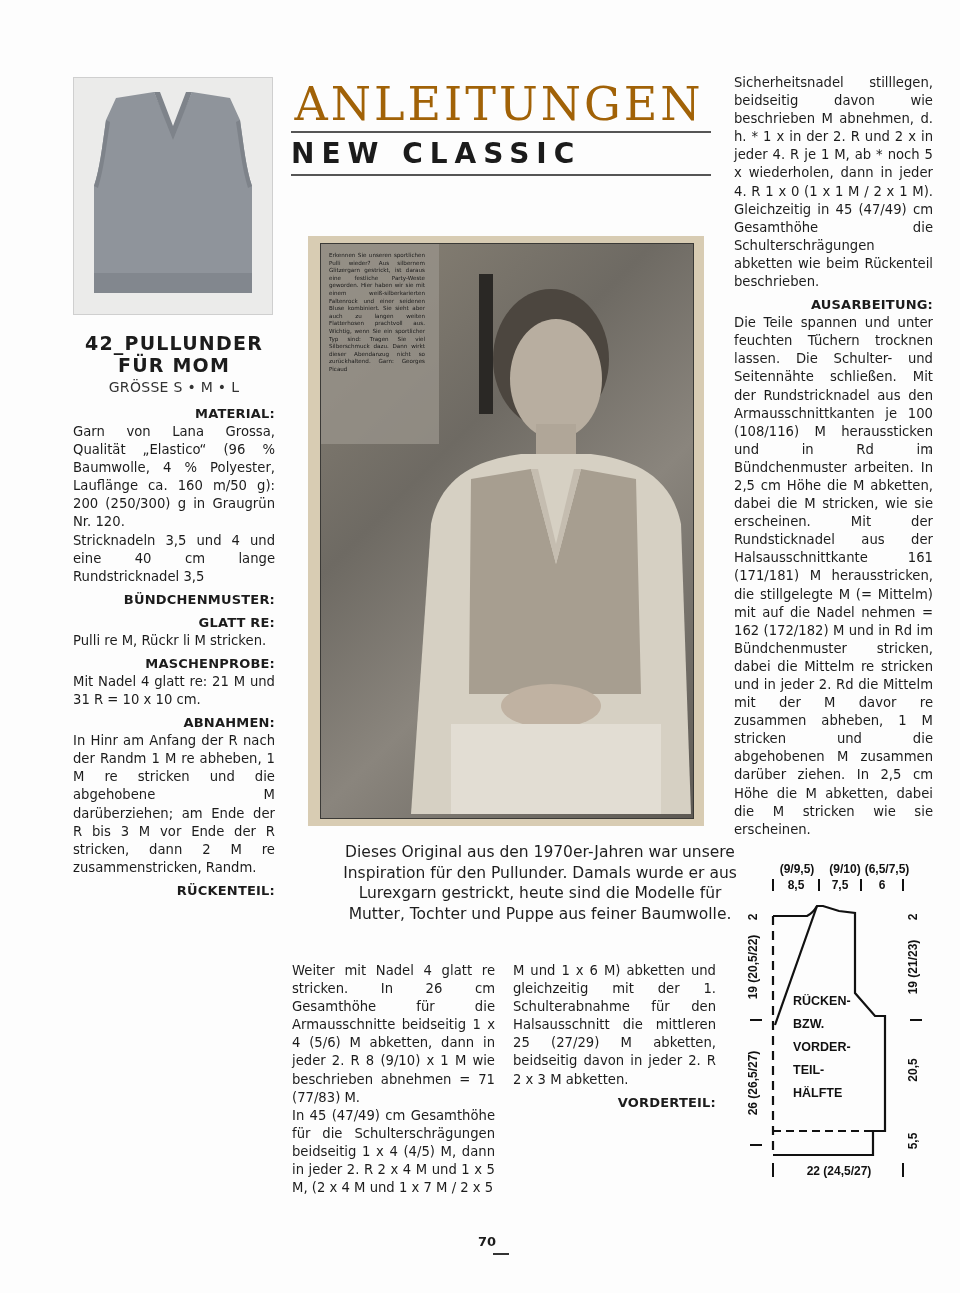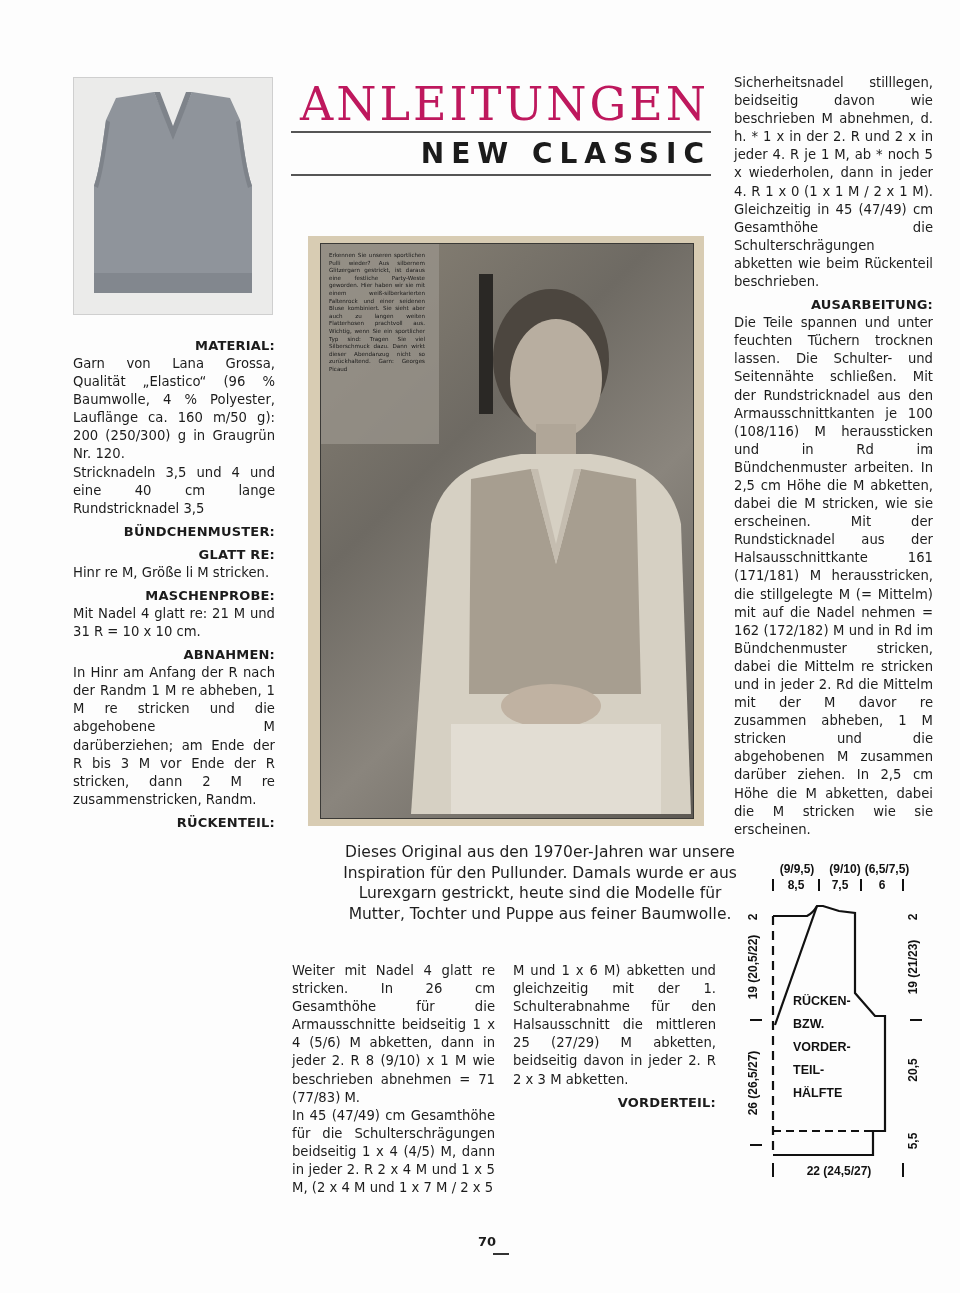--- a/index.html
+++ b/index.html
@@ -13,24 +13,24 @@
   .para { margin:0; }
 
   
   #left-col { left:73px; top:332px; width:202px; }
   #vest-photo { left:73px; top:77px; width:198px; height:236px; background:#e9e8e6; border:1px solid #cfcfcf; }
   #title-block { text-align:center; }
   #title-line1, #title-line2 { font-weight:bold; font-size:19px; line-height:22px; letter-spacing:1.2px; }
   #size-line { font-size:14px; letter-spacing:0.3px; color:#333; margin-top:3px; margin-bottom:10px; }
 
   
-  #header-main { left:289px; top:78px; width:420px; text-align:right;
-    font-family:"DejaVu Serif", serif; font-size:46px; font-weight:normal; letter-spacing:3px; color:#be185d; line-height:52px; }
+  #header-main { left:289px; top:78px; width:420px; text-align:center;
+    font-family:"DejaVu Serif", serif; font-size:46px; font-weight:normal; letter-spacing:3px; color:#a16207; line-height:52px; }
   #rule1 { left:291px; top:131px; width:420px; height:1.5px; background:#555; }
-  #header-sub { left:291px; top:137px; width:420px; text-align:right;
+  #header-sub { left:291px; top:137px; width:420px; text-align:left;
     font-family:"DejaVu Sans", sans-serif; font-weight:900; font-size:28px; letter-spacing:7px; color:#1b1b1b; line-height:34px; }
   #rule2 { left:291px; top:174px; width:420px; height:1.5px; background:#555; }
 
   
   #vintage-frame { left:308px; top:236px; width:396px; height:590px; background:#d8ccb3; }
   #vintage-photo { left:320px; top:243px; width:372px; height:574px; background:linear-gradient(135deg,#8b8477 0%,#6e6a63 35%,#8a857d 60%,#5d5953 100%); border:1px solid #3b3a37; overflow:hidden; }
   #vintage-caption { left:8px; top:8px; width:96px; font-size:5.6px; line-height:7.6px; color:#1a1a1a; text-align:justify; }
   #vintage-caption-bg { left:0; top:0; width:118px; height:200px; background:#97928a; opacity:0.8; }
   #photo-figure { left:70px; top:30px; width:300px; height:540px; }
 
@@ -59,29 +59,34 @@
     <rect x="0" y="0" width="198" height="236" fill="#ebebea"></rect>
     <path d="M42 20 L80 14 L99 58 L118 14 L156 20 L166 42 C170 70 172 90 178 108 L178 205 C178 212 172 215 166 215 L32 215 C26 215 20 212 20 205 L20 108 C26 90 28 70 32 42 Z" fill="#8f949b"></path>
     <path d="M80 14 L99 62 L118 14 L112 14 L99 48 L86 14 Z" fill="#7e838a"></path>
     <rect x="20" y="195" width="158" height="20" fill="#82878e"></rect>
     <path d="M32 42 C28 70 26 90 20 108 L24 110 C30 90 32 70 36 44 Z" fill="#7e838a"></path>
     <path d="M166 42 C170 70 172 90 178 108 L174 110 C168 90 166 70 162 44 Z" fill="#7e838a"></path>
   </svg>
 </div>
 
 <div id="left-col" class="abs">
+  <div id="title-block">
+    <div id="title-line1">42_PULLUNDER</div>
+    <div id="title-line2">FÜR MOM</div>
+    <div id="size-line">GRÖSSE S • M • L</div>
+  </div>
 
   <div class="sec-head">MATERIAL:</div>
   <p class="para body-text">Garn von Lana Grossa, Qualität „Elastico“ (96 % Baumwolle, 4 % Polyester, Lauflänge ca. 160 m/50 g): 200 (250/300) g in Graugrün Nr. 120.</p>
   <p class="para body-text">Stricknadeln 3,5 und 4 und eine 40 cm lange Rundstricknadel 3,5</p>
 
   <div class="sec-head">BÜNDCHENMUSTER:</div>
 
   <div class="sec-head">GLATT RE:</div>
-  <p class="para body-text">Hinr re M, Größe li M stricken.</p>
+  <p class="para body-text">Pulli re M, Rückr li M stricken.</p>
 
   <div class="sec-head">MASCHENPROBE:</div>
   <p class="para body-text">Mit Nadel 4 glatt re: 21 M und 31 R = 10 x 10 cm.</p>
 
   <div class="sec-head">ABNAHMEN:</div>
   <p class="para body-text">In Hinr am Anfang der R nach der Randm 1 M re abheben, 1 M re stricken und die abgehobene M darüberziehen; am Ende der R bis 3 M vor Ende der R stricken, dann 2 M re zusammenstricken, Randm.</p>
 
   <div class="sec-head">RÜCKENTEIL:</div>
 </div>
 

